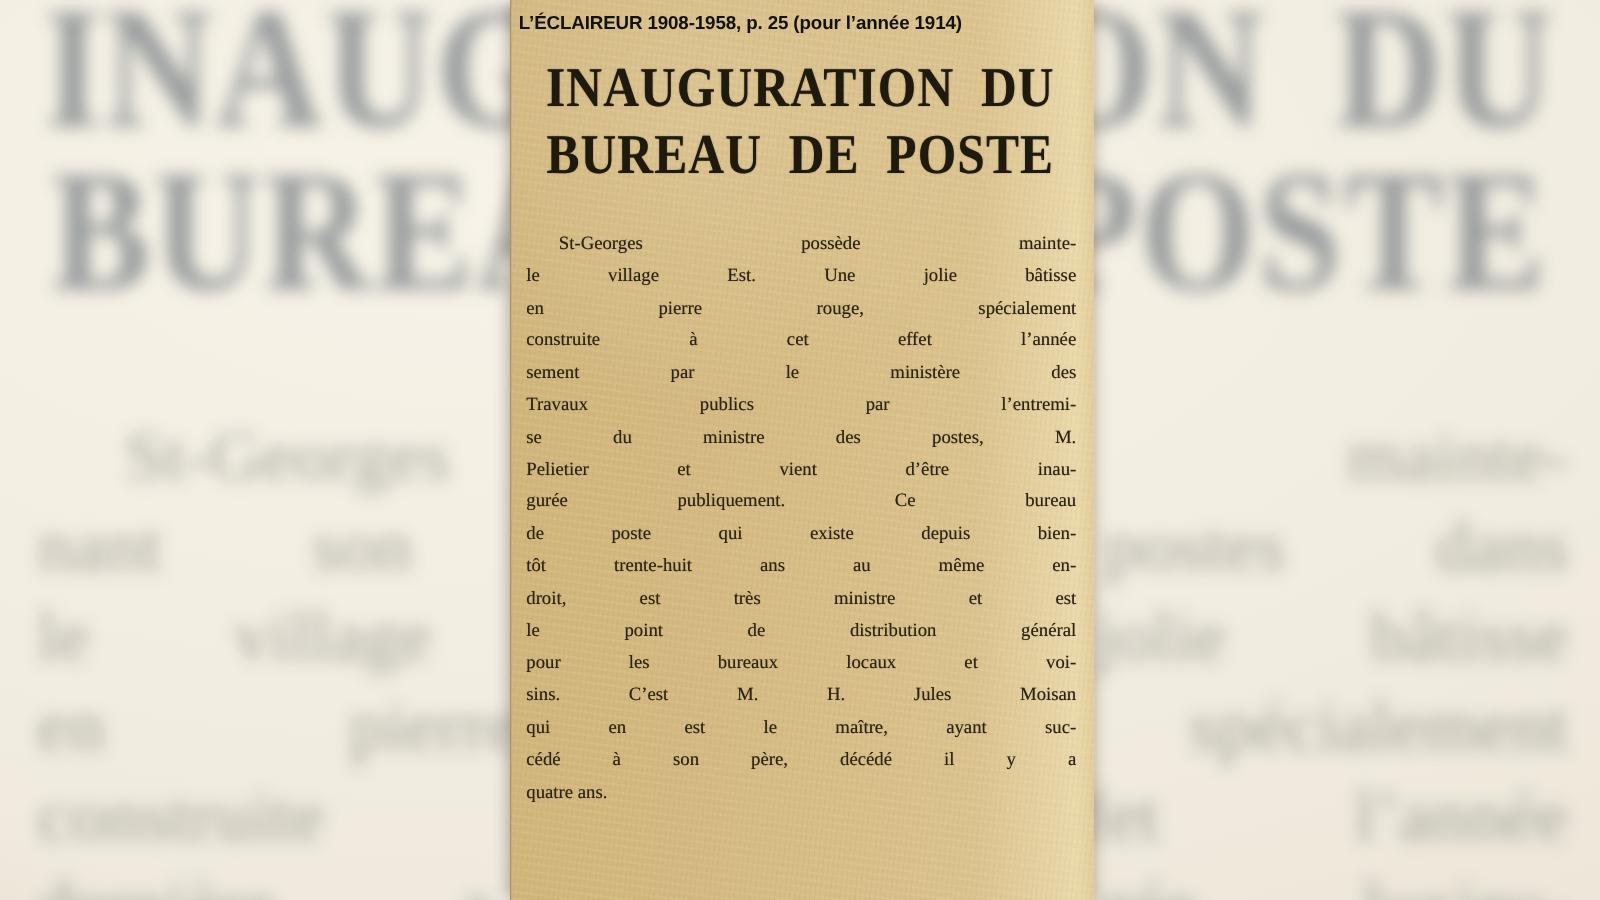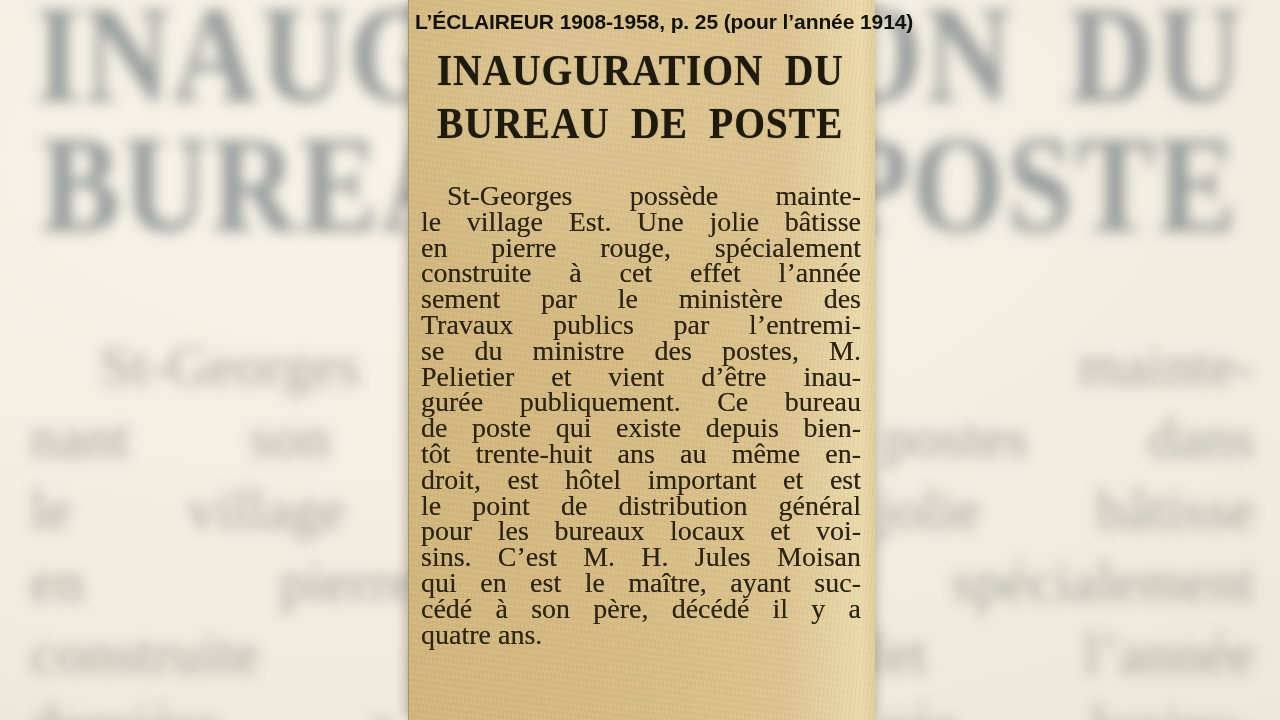--- a/index.html
+++ b/index.html
@@ -27,29 +27,29 @@
   .clipping{position:absolute;left:408px;top:0;width:466px;height:720px;
     background:
       repeating-linear-gradient(96deg, rgba(120,90,40,.05) 0 1px, rgba(0,0,0,0) 1px 4px),
       repeating-linear-gradient(8deg, rgba(255,242,205,.08) 0 2px, rgba(0,0,0,0) 2px 6px),
       radial-gradient(90% 55% at 30% 12%, rgba(255,246,220,.18) 0%, rgba(0,0,0,0) 60%),
       linear-gradient(to right, #d0b57c 0%, #d6bc85 50%, #dbc38f 80%, #ead9ab 97%, #e0cd9b 100%);
     box-shadow:-5px 0 10px -2px rgba(70,55,25,.30), 5px 0 10px -2px rgba(70,55,25,.22);
     border-left:1px solid rgba(100,78,40,.45);}
   .clip-label{position:absolute;top:10px;left:6px;
     font-family:"Liberation Sans", sans-serif;font-weight:bold;
-    font-size:21px;letter-spacing:-.1px;color:#13110c;white-space:nowrap;}
+    font-size:15px;letter-spacing:-.1px;color:#13110c;white-space:nowrap;}
   .clip-headline-wrap{position:absolute;top:44px;left:0;right:0;
     display:flex;justify-content:flex-start;}
   .clip-headline{transform:scaleX(.88);transform-origin:center top;
     text-align:center;white-space:nowrap;font-weight:bold;
     font-size:45px;line-height:53px;letter-spacing:1px;word-spacing:12px;
     color:#1f1a0e;text-shadow:0 0 1px rgba(35,28,12,.65);}
   .clip-body{position:absolute;top:183px;left:12px;width:440px;
-    font-size:28px;line-height:25.8px;color:#2b2314;
+    font-size:15px;line-height:25.8px;color:#2b2314;
     text-shadow:0 0 .6px rgba(45,35,15,.55);}
   .clip-body .bl{text-align:justify;text-align-last:justify;}
   .clip-body .bl:first-child{text-indent:26px;}
   .clip-body .bl:last-child{text-align-last:left;}
 </style>
 </head>
 <body>
 
 <div class="stage">
 
@@ -84,21 +84,21 @@
         <div class="bl">le village Est.  Une jolie bâtisse</div>
         <div class="bl">en pierre rouge, spécialement</div>
         <div class="bl">construite à cet effet l’année</div>
         <div class="bl">sement par le ministère des</div>
         <div class="bl">Travaux publics par l’entremi-</div>
         <div class="bl">se du ministre des postes, M.</div>
         <div class="bl">Pelietier et vient d’être inau-</div>
         <div class="bl">gurée publiquement. Ce bureau</div>
         <div class="bl">de poste qui existe depuis bien-</div>
         <div class="bl">tôt trente-huit ans au même en-</div>
-        <div class="bl">droit, est hôtel important et est</div>
+        <div class="bl">droit, est très ministre et est</div>
         <div class="bl">le point de distribution général</div>
         <div class="bl">pour les bureaux locaux et voi-</div>
         <div class="bl">sins.  C’est M. H. Jules Moisan</div>
         <div class="bl">qui en est le maître, ayant suc-</div>
         <div class="bl">cédé à son père, décédé il y a</div>
         <div class="bl">quatre ans.</div>
       </div>
   </div>
 
 </div>

